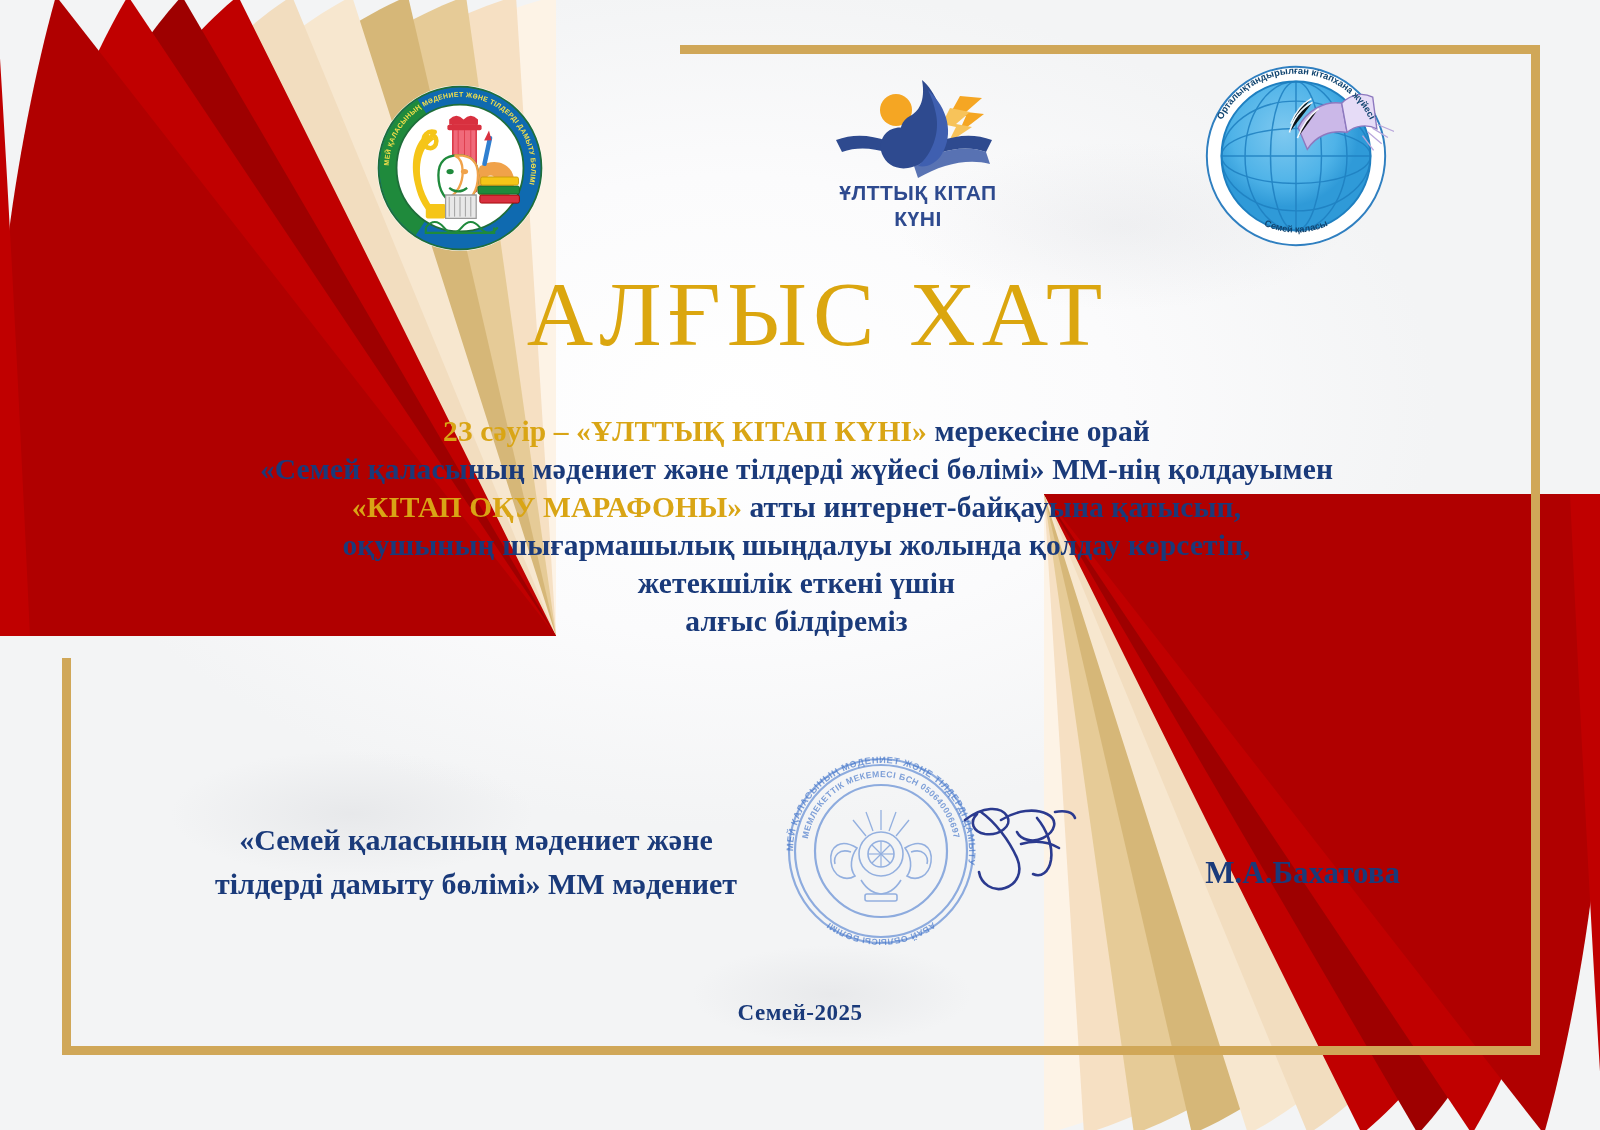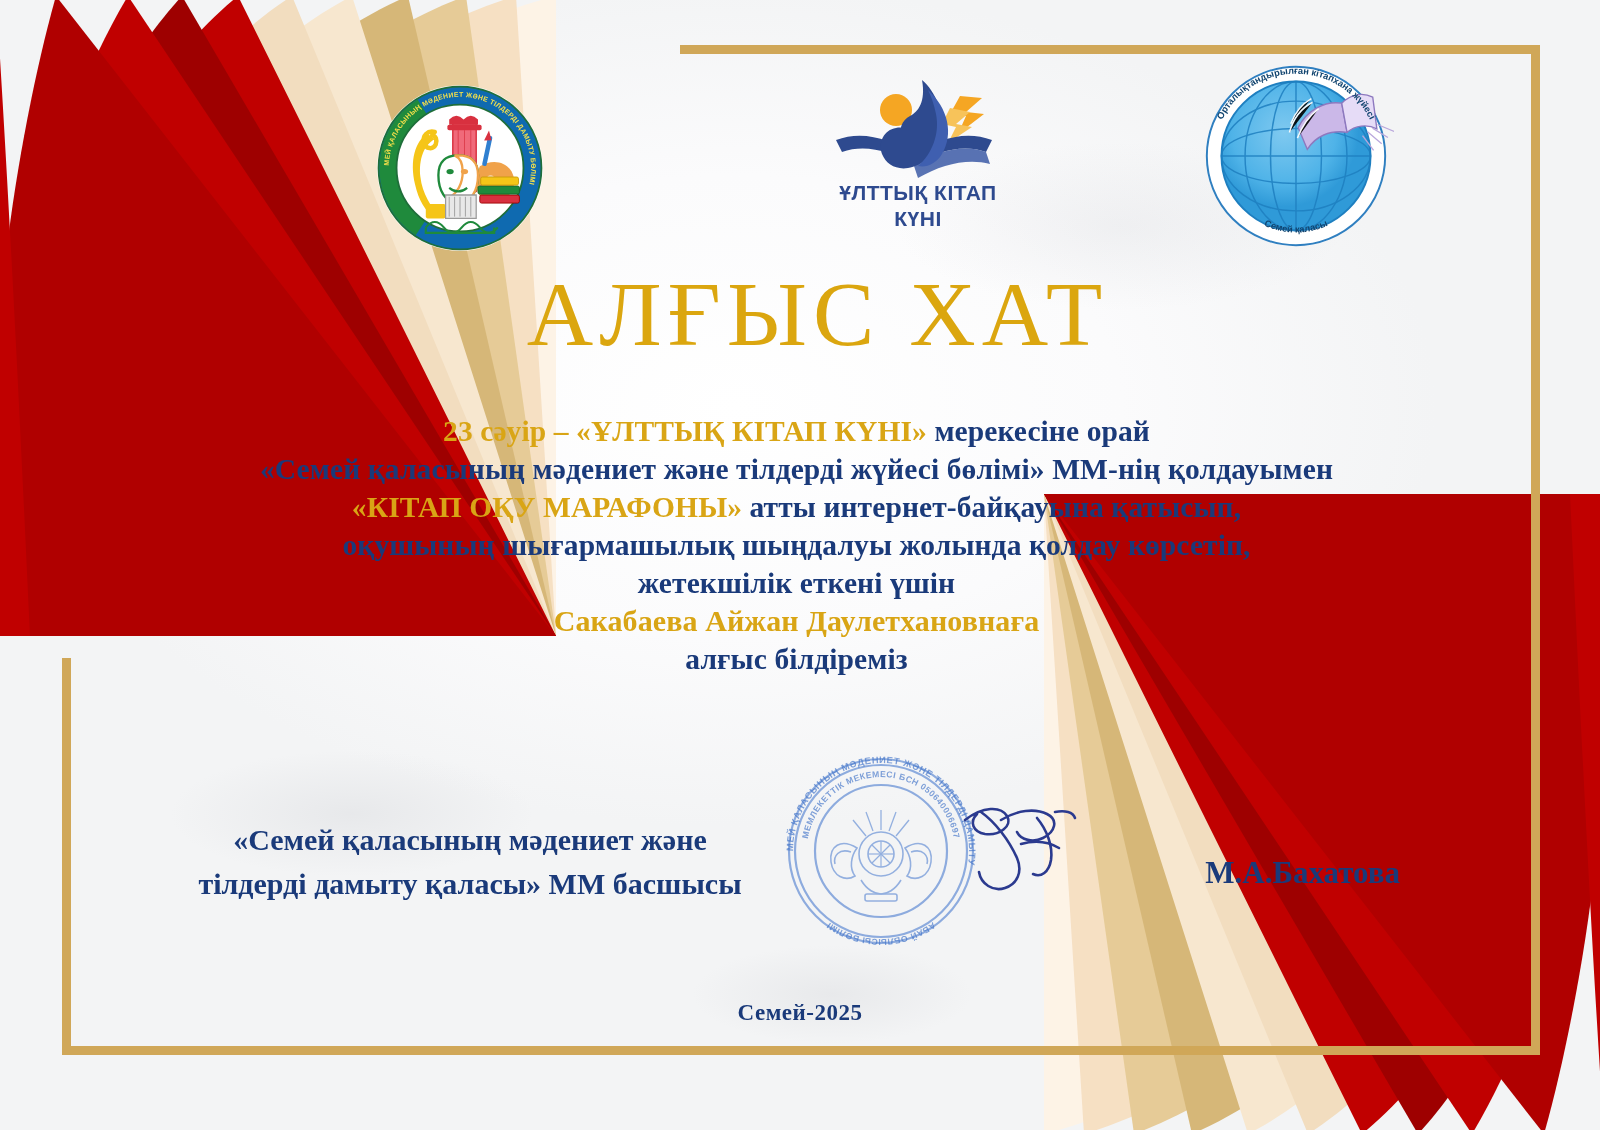--- a/index.html
+++ b/index.html
@@ -72,21 +72,21 @@
     letter-spacing: .1px;
   }
   .body-block .ln { white-space: nowrap; }
   .gold { color: #d9a515; }
   .blue { color: #1a3a7a; }
   .name-line { font-size: 30px; color: #d9a515; }
 
   
   .sig-title {
     position: absolute; z-index: 5;
-    left: 130px; top: 818px; width: 680px;
+    left: 136px; top: 818px; width: 680px;
     text-align: center;
     font-family: "Liberation Serif", serif;
     font-size: 30px; font-weight: 700;
     line-height: 44px;
     color: #1a3a7a;
   }
   .sig-name {
     position: absolute; z-index: 5;
     left: 1070px; top: 855px; width: 330px;
     text-align: right;
@@ -291,27 +291,26 @@
   <div class="body-block">
     <div class="ln">
       <span class="gold">23 сәуір – «ҰЛТТЫҚ КІТАП КҮНІ»</span><span class="blue"> мерекесіне орай</span>
     </div>
     <div class="ln">«Семей қаласының мәдениет және тілдерді жүйесі бөлімі» ММ-нің қолдауымен</div>
     <div class="ln">
       <span class="gold">«КІТАП ОҚУ МАРАФОНЫ»</span><span class="blue"> атты интернет-байқауына қатысып,</span>
     </div>
     <div class="ln">оқушының шығармашылық шыңдалуы жолында қолдау көрсетіп,</div>
     <div class="ln">жетекшілік еткені үшін</div>
-    <div class="ln name-line">Сакабаева Айжан Даулетхановнаға</div>
     <div class="ln">алғыс білдіреміз</div>
   </div>
 
   <div class="sig-title">
     <div>«Семей қаласының мәдениет және</div>
-    <div>тілдерді дамыту қаласы» ММ басшысы</div>
+    <div>тілдерді дамыту бөлімі» ММ мәдениет</div>
   </div>
 
   <svg class="stamp" viewBox="0 0 222 206" aria-hidden="true">
     <defs>
       <path id="stampOut" d="M111,103 m-88,0 a88,88 0 1,1 176,0 a88,88 0 1,1 -176,0"></path>
       <path id="stampIn" d="M111,103 m-74,0 a74,74 0 1,1 148,0 a74,74 0 1,1 -148,0"></path>
     </defs>
     <g opacity=".62" fill="none" stroke="#4f7fd0" stroke-width="2.2">
       <circle cx="111" cy="103" r="92"></circle>
       <circle cx="111" cy="103" r="86"></circle>

